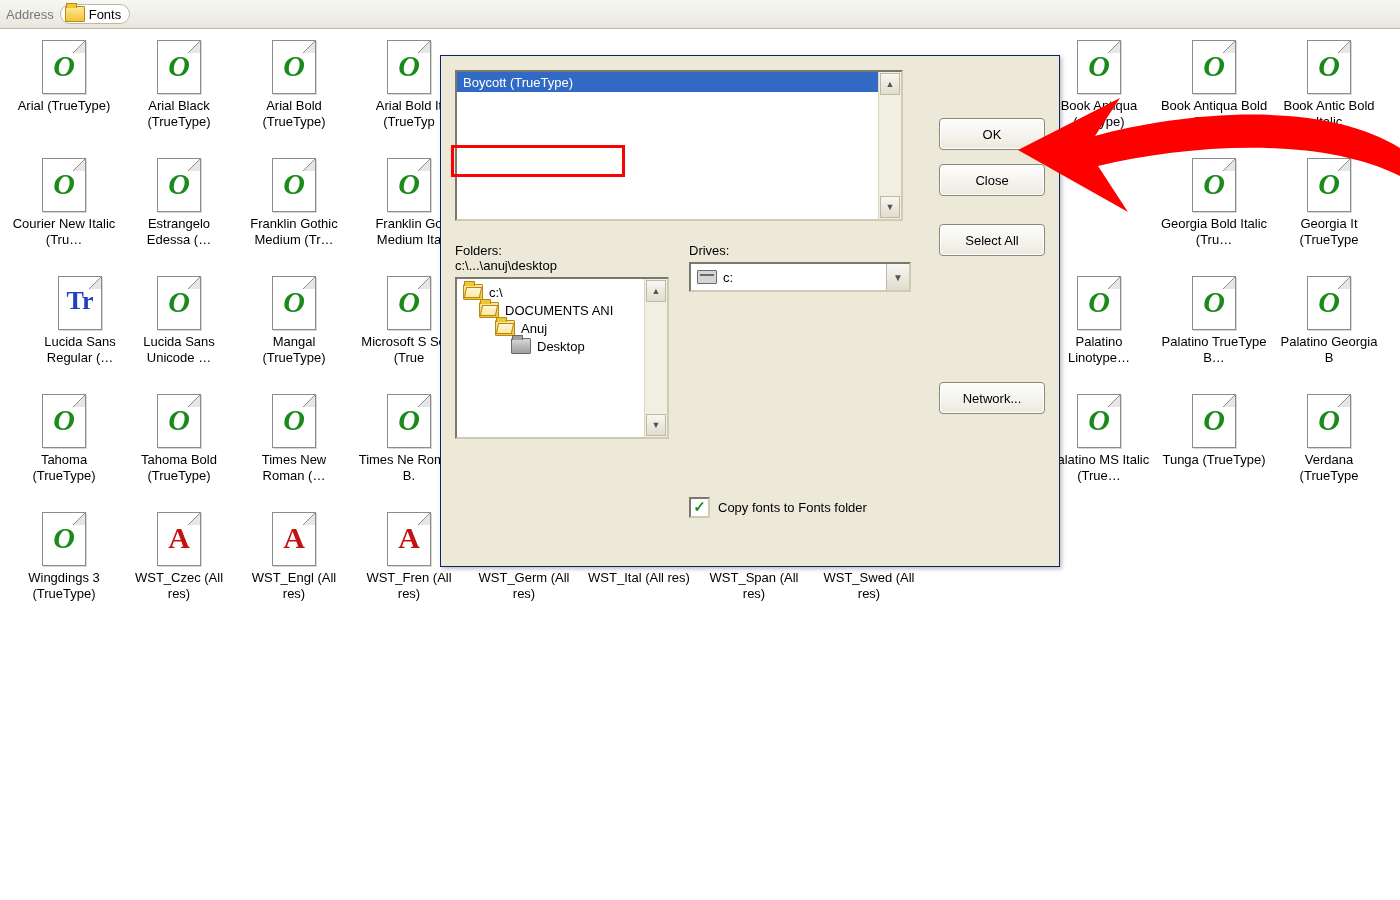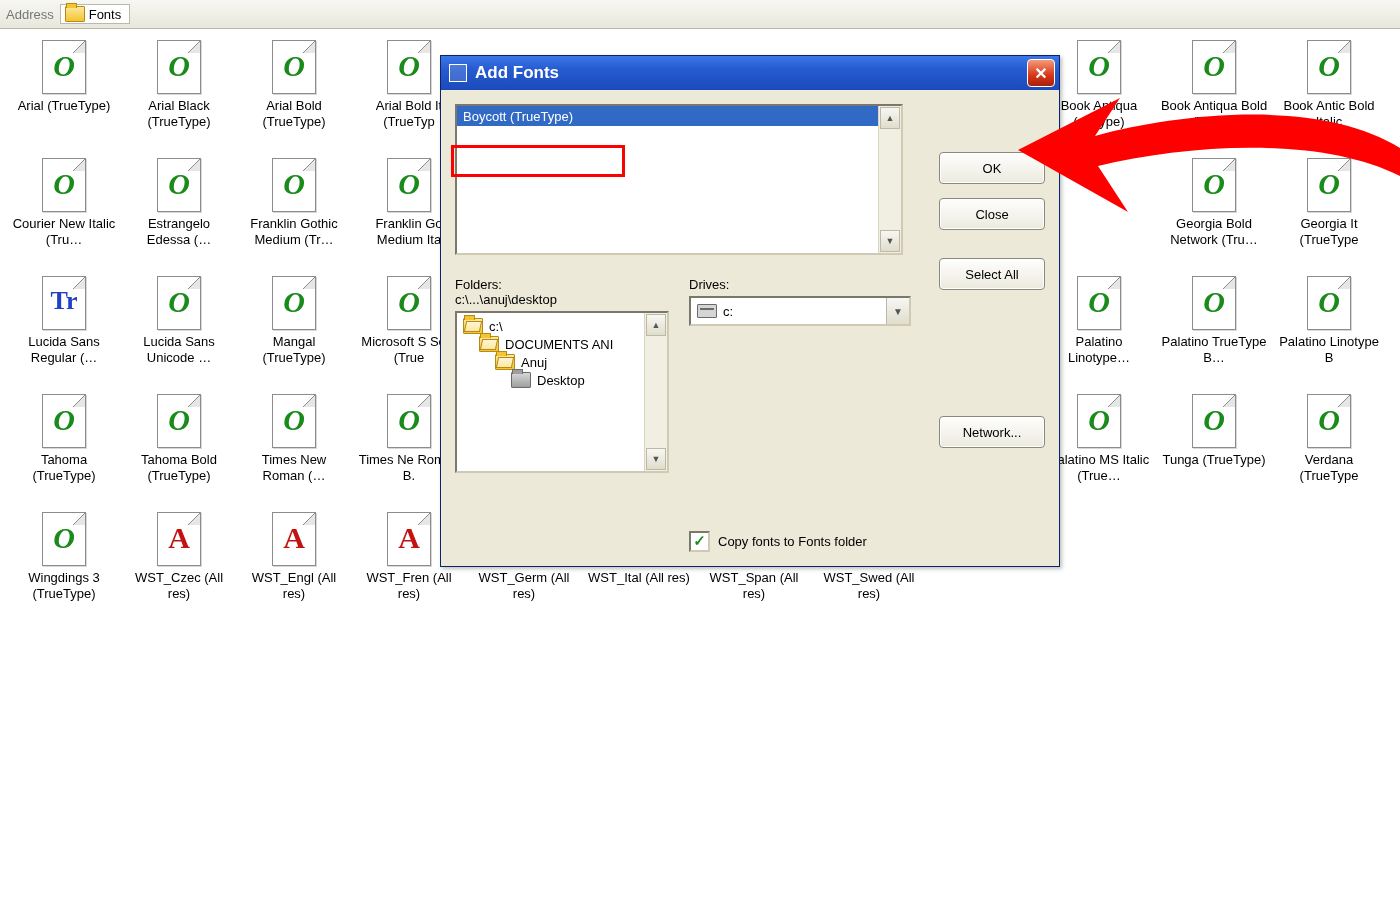--- a/index.html
+++ b/index.html
@@ -24,21 +24,21 @@
     gap: 6px;
   }
   .addr-label { color: #777; }
   .addr-path {
     display: flex;
     align-items: center;
     gap: 4px;
     background: #fff;
     border: 1px solid #bcb9a8;
     padding: 1px 8px 1px 4px;
-    border-radius: 0;
+    border-radius: 10px;
   }
 
   
   .grid {
     position: absolute;
     top: 28px;
     left: 0;
     right: 0;
     bottom: 0;
     padding: 12px 8px;
@@ -405,29 +405,29 @@
     <div class="font-item" style="left: 353px; top: 130px;">
       <div class="font-icon">
         <div class="font-glyph">O</div>
       </div>
       <div class="font-label">Franklin Go Medium Ita</div>
     </div>
     <div class="font-item" style="left: 1158px; top: 130px;">
       <div class="font-icon">
         <div class="font-glyph">O</div>
       </div>
-      <div class="font-label">Georgia Bold Network (Tru…</div>
+      <div class="font-label">Georgia Bold Italic (Tru…</div>
     </div>
     <div class="font-item" style="left: 1273px; top: 130px;">
       <div class="font-icon">
         <div class="font-glyph">O</div>
       </div>
       <div class="font-label">Georgia It (TrueType</div>
     </div>
-    <div class="font-item" style="left: 8px; top: 248px;">
+    <div class="font-item" style="left: 24px; top: 248px;">
       <div class="font-icon">
         <div class="font-glyph tt">Tr</div>
       </div>
       <div class="font-label">Lucida Sans Regular (…</div>
     </div>
     <div class="font-item" style="left: 123px; top: 248px;">
       <div class="font-icon">
         <div class="font-glyph">O</div>
       </div>
       <div class="font-label">Lucida Sans Unicode …</div>
@@ -453,21 +453,21 @@
     <div class="font-item" style="left: 1158px; top: 248px;">
       <div class="font-icon">
         <div class="font-glyph">O</div>
       </div>
       <div class="font-label">Palatino TrueType B…</div>
     </div>
     <div class="font-item" style="left: 1273px; top: 248px;">
       <div class="font-icon">
         <div class="font-glyph">O</div>
       </div>
-      <div class="font-label">Palatino Linotype B</div>
+      <div class="font-label">Palatino Georgia B</div>
     </div>
     <div class="font-item" style="left: 8px; top: 366px;">
       <div class="font-icon">
         <div class="font-glyph">O</div>
       </div>
       <div class="font-label">Tahoma (TrueType)</div>
     </div>
     <div class="font-item" style="left: 123px; top: 366px;">
       <div class="font-icon">
         <div class="font-glyph">O</div>
@@ -548,28 +548,20 @@
     </div>
     <div class="font-item" style="left: 813px; top: 484px;">
       <div class="font-icon">
         <div class="font-glyph">O</div>
       </div>
       <div class="font-label">WST_Swed (All res)</div>
     </div>
   </div>
 
 <div class="dialog">
-  <div class="titlebar">
-    <span class="title-icn"></span>
-    <span>Add Fonts</span>
-    <span class="spacer"></span>
-    <span class="close-btn">
-      <span>✕</span>
-    </span>
-  </div>
 
   <div class="dlg-body">
     <div class="list-box">
       <div class="list-content" id="list-content">
           <div class="list-item selected">Boycott (TrueType)</div>
         </div>
       <div class="list-scroll">
         <div class="sb-btn">▲</div>
         <div class="sb-btn">▼</div>
       </div>

